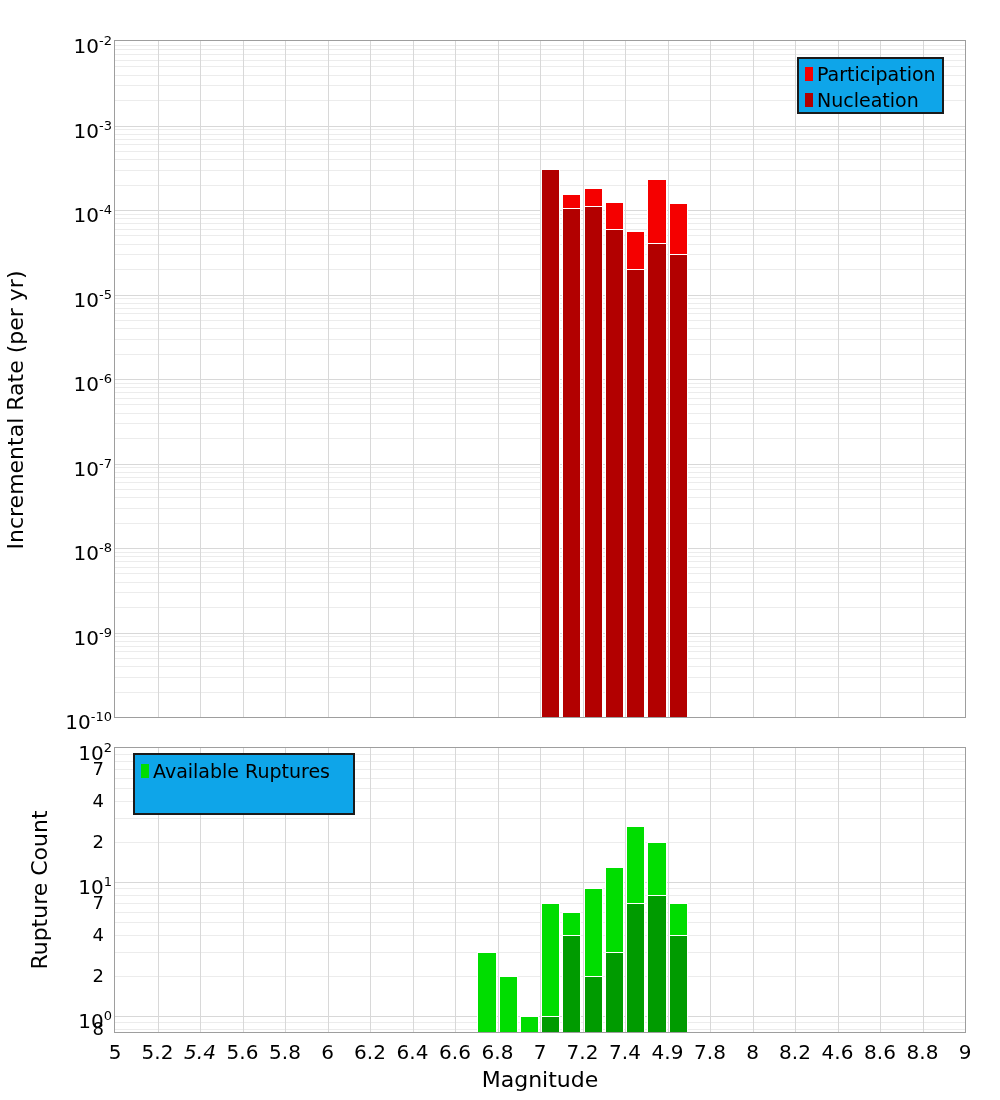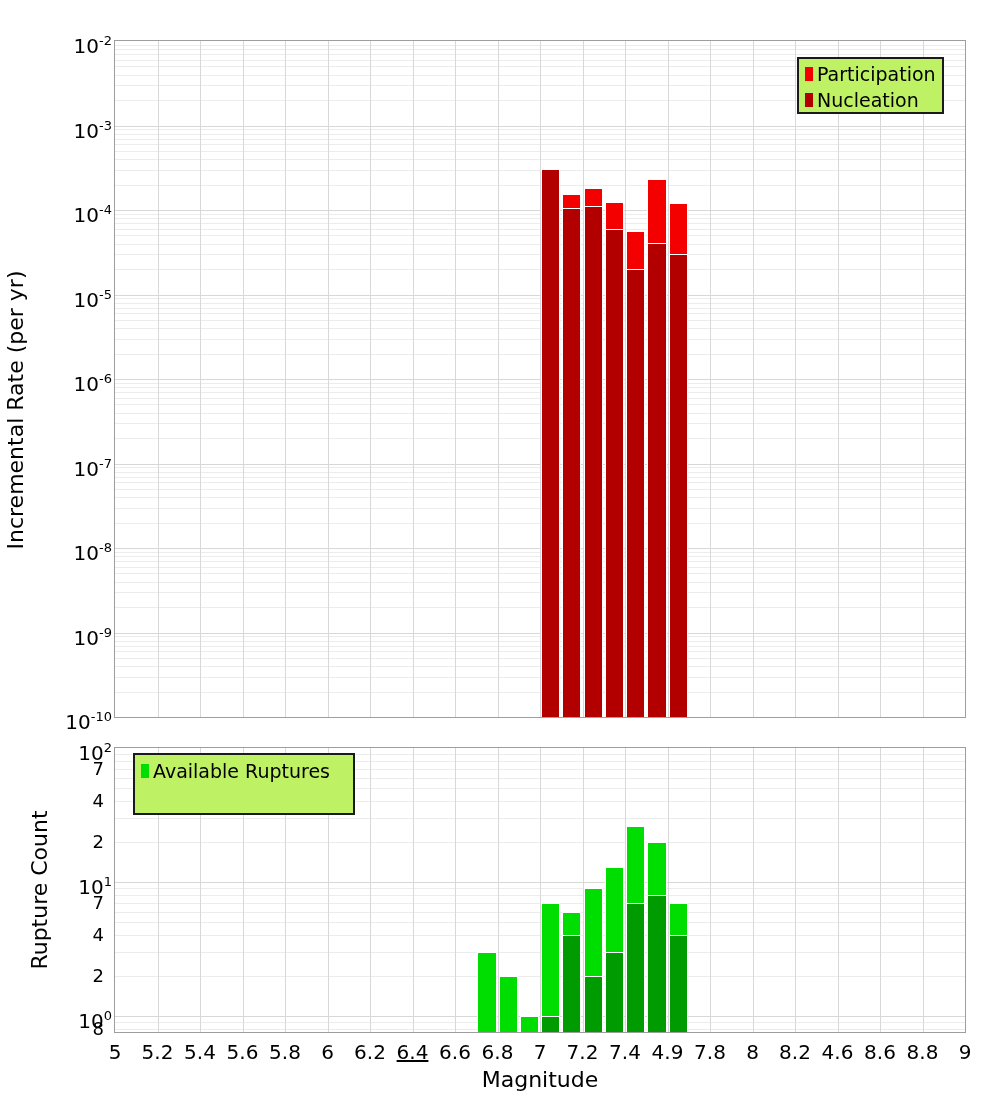--- a/index.html
+++ b/index.html
@@ -20,21 +20,21 @@
   .ytick sup{font-size:13px;}
   .ytick-minor{position:absolute;left:36px;width:68px;height:22px;line-height:22px;
          text-align:right;font-size:18px;}
   .xtick{position:absolute;width:64px;height:24px;line-height:24px;text-align:center;font-size:20px;}
   .axis-label{position:absolute;font-size:22px;}
   #ylabel-top{left:-194px;top:396px;width:420px;height:28px;line-height:28px;text-align:center;
         transform:rotate(-90deg);}
   #ylabel-bottom{left:-60px;top:876px;width:200px;height:28px;line-height:28px;text-align:center;
         transform:rotate(-90deg);}
   #xlabel{left:115px;top:1066px;width:850px;height:28px;line-height:28px;text-align:center;}
-  .legend{position:absolute;background:#bef264;border:2px solid #1a1a1a;box-sizing:border-box;z-index:5;}
+  .legend{position:absolute;background:#0ea5e9;border:2px solid #1a1a1a;box-sizing:border-box;z-index:5;}
   #legend-top{left:797px;top:57px;width:147px;height:57px;padding-top:2px;}
   #legend-bottom{left:133px;top:753px;width:222px;height:62px;padding-top:2px;}
   .legend-row{display:flex;align-items:center;height:26px;padding-left:6px;font-size:19px;}
   #legend-bottom .legend-row{height:28px;}
   .marker{width:8px;height:14px;margin-right:4px;flex:0 0 auto;}
 </style>
 </head>
 <body>
 
 <div id="chart">
@@ -239,26 +239,26 @@
     <div class="ytick" style="top: 1002px;">10<sup>0</sup></div>
     <div class="ytick-minor" style="top: 757.8px;">7</div>
     <div class="ytick-minor" style="top: 790.3px;">4</div>
     <div class="ytick-minor" style="top: 830.7px;">2</div>
     <div class="ytick-minor" style="top: 891.8px;">7</div>
     <div class="ytick-minor" style="top: 924.3px;">4</div>
     <div class="ytick-minor" style="top: 964.7px;">2</div>
     <div class="ytick-minor" style="top: 1018px;">8</div>
     <div class="xtick" style="left: 83px; top: 1040px;">5</div>
     <div class="xtick" style="left: 125.5px; top: 1040px;">5.2</div>
-    <div class="xtick" style="left: 168px; top: 1040px;">5.4</div>
+    <div class="xtick" style="left: 168px; top: 1040px; font-style: italic;">5.4</div>
     <div class="xtick" style="left: 210.5px; top: 1040px;">5.6</div>
     <div class="xtick" style="left: 253px; top: 1040px;">5.8</div>
     <div class="xtick" style="left: 295.5px; top: 1040px;">6</div>
     <div class="xtick" style="left: 338px; top: 1040px;">6.2</div>
-    <div class="xtick" style="left: 380.5px; top: 1040px; text-decoration: underline;">6.4</div>
+    <div class="xtick" style="left: 380.5px; top: 1040px;">6.4</div>
     <div class="xtick" style="left: 423px; top: 1040px;">6.6</div>
     <div class="xtick" style="left: 465.5px; top: 1040px;">6.8</div>
     <div class="xtick" style="left: 508px; top: 1040px;">7</div>
     <div class="xtick" style="left: 550.5px; top: 1040px;">7.2</div>
     <div class="xtick" style="left: 593px; top: 1040px;">7.4</div>
     <div class="xtick" style="left: 635.5px; top: 1040px;">4.9</div>
     <div class="xtick" style="left: 678px; top: 1040px;">7.8</div>
     <div class="xtick" style="left: 720.5px; top: 1040px;">8</div>
     <div class="xtick" style="left: 763px; top: 1040px;">8.2</div>
     <div class="xtick" style="left: 805.5px; top: 1040px;">4.6</div>

